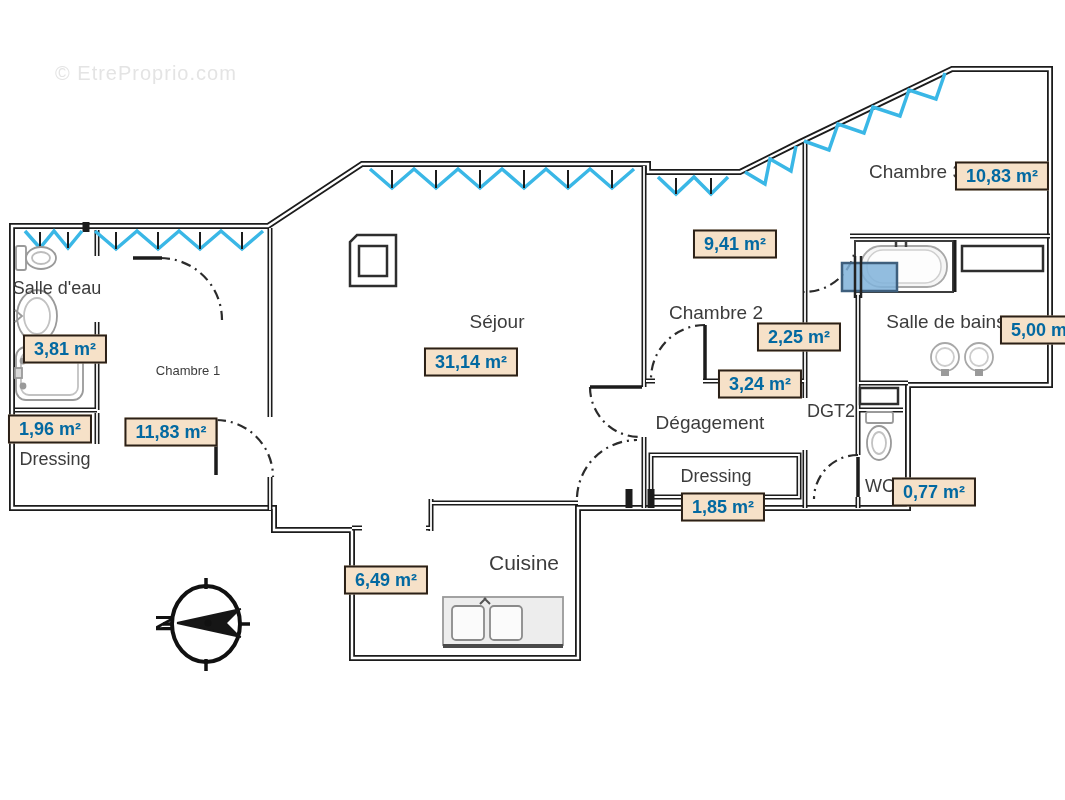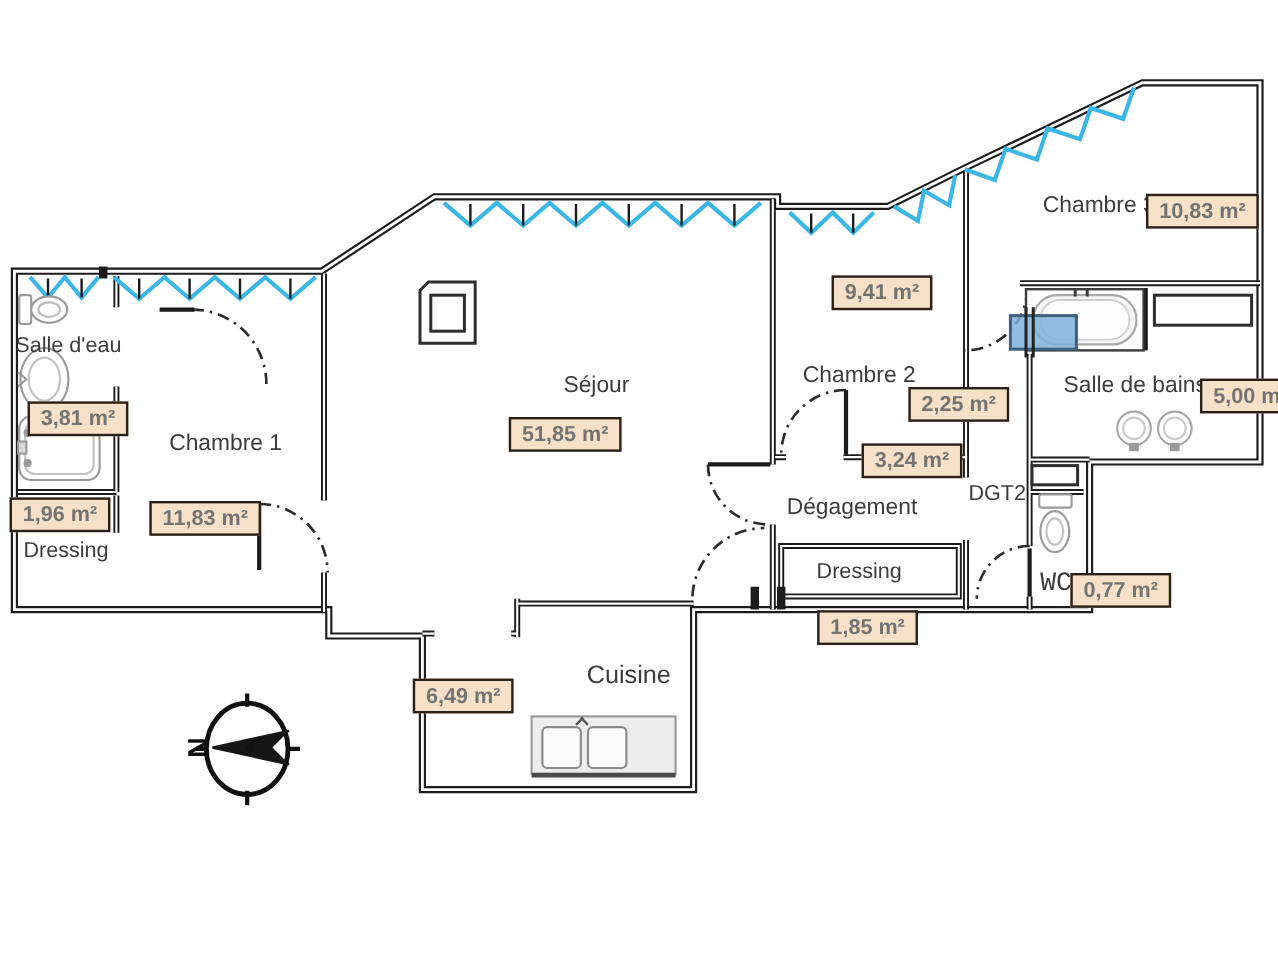--- a/index.html
+++ b/index.html
@@ -4,21 +4,21 @@
 <style>
   html,body{margin:0;padding:0;background:#fff;}
   .stage{position:relative;width:1065px;height:800px;background:#ffffff;overflow:hidden;
          font-family:"Liberation Sans",sans-serif;}
   .stage svg{position:absolute;left:0;top:0;}
   .watermark{position:absolute;left:55px;top:62px;font-size:20px;color:#e4e4e4;
              letter-spacing:1px;user-select:none;}
   .room-name{position:absolute;transform:translate(-50%,-50%);font-size:17px;color:#3c3c3c;
              white-space:nowrap;}
   .area-badge{position:absolute;transform:translate(-50%,-50%);font-size:18px;font-weight:700;
-              color:#737373;background:#f6e1c8;border:2px solid #2b2017;padding:2px 9px;
+              color:#0369a1;background:#f6e1c8;border:2px solid #2b2017;padding:2px 9px;
               white-space:nowrap;box-shadow:0 0 0 1px #f6e1c8 inset;}
 </style>
 </head>
 <body>
 
 <div class="stage">
 
   <svg width="1065" height="800" viewBox="0 0 1065 800">
 
     <g>
@@ -158,40 +158,41 @@
     <g>
       <ellipse cx="206" cy="624" rx="34" ry="38" fill="none" stroke="#111111" stroke-width="4"></ellipse>
       <path d="M 206 578 L 206 589 M 206 659 L 206 671 M 163 624 L 173 624 M 239 624 L 250 624" stroke="#111111" stroke-width="3.5" fill="none"></path>
       <polygon points="177,623 241,609 227,623 241,637" fill="#161616"></polygon>
       <path d="M 177 623 L 241 609 M 177 623 L 241 637" stroke="#161616" stroke-width="2" fill="none"></path>
       <circle cx="208" cy="623" r="3.5" fill="#111111"></circle>
       <text transform="rotate(-90 166 623)" x="166" y="630" text-anchor="middle" font-size="24" font-weight="bold" fill="#111111" font-family="Liberation Sans, sans-serif">N</text>
     </g>
   </svg>
 
+  <div class="watermark">© EtreProprio.com</div>
 
   <div class="room-name" style="left:57px;top:288px;font-size:18px;">Salle d'eau</div>
   <div class="room-name" style="left:55px;top:459px;font-size:18px;">Dressing</div>
-  <div class="room-name" style="left:188px;top:370px;font-size:19px;">Chambre 1</div>
+  <div class="room-name" style="left:188px;top:370px;font-size:13px;">Chambre 1</div>
   <div class="room-name" style="left:497px;top:322px;font-size:19px;">Séjour</div>
   <div class="room-name" style="left:480px;top:563px;font-size:21px;margin-left:44px;">Cuisine</div>
   <div class="room-name" style="left:716px;top:313px;font-size:19px;">Chambre 2</div>
   <div class="room-name" style="left:710px;top:423px;font-size:19px;">Dégagement</div>
   <div class="room-name" style="left:716px;top:476px;font-size:18px;">Dressing</div>
   <div class="room-name" style="left:831px;top:411px;font-size:18px;">DGT2</div>
   <div class="room-name" style="left:916px;top:172px;font-size:19px;">Chambre 3</div>
   <div class="room-name" style="left:946px;top:322px;font-size:19px;">Salle de bains</div>
-  <div class="room-name" style="left:880px;top:486px;font-size:22px;font-family:Liberation Mono, monospace;">WC</div>
+  <div class="room-name" style="left:880px;top:486px;font-size:18px;">WC</div>
 
   <div class="area-badge" style="left:65px;top:349px;">3,81 m²</div>
   <div class="area-badge" style="left:50px;top:429px;">1,96 m²</div>
   <div class="area-badge" style="left:171px;top:432px;">11,83 m²</div>
-  <div class="area-badge" style="left:471px;top:362px;">51,85 m²</div>
+  <div class="area-badge" style="left:471px;top:362px;">31,14 m²</div>
   <div class="area-badge" style="left:386px;top:580px;">6,49 m²</div>
   <div class="area-badge" style="left:735px;top:244px;">9,41 m²</div>
   <div class="area-badge" style="left:799px;top:337px;">2,25 m²</div>
   <div class="area-badge" style="left:760px;top:384px;">3,24 m²</div>
-  <div class="area-badge" style="left:723px;top:507px;margin-top:16px;">1,85 m²</div>
+  <div class="area-badge" style="left:723px;top:507px;">1,85 m²</div>
   <div class="area-badge" style="left:1002px;top:176px;">10,83 m²</div>
   <div class="area-badge" style="left:1042px;top:330px;">5,00 m²</div>
   <div class="area-badge" style="left:934px;top:492px;">0,77 m²</div>
 
 </div>
 
 </body></html>

